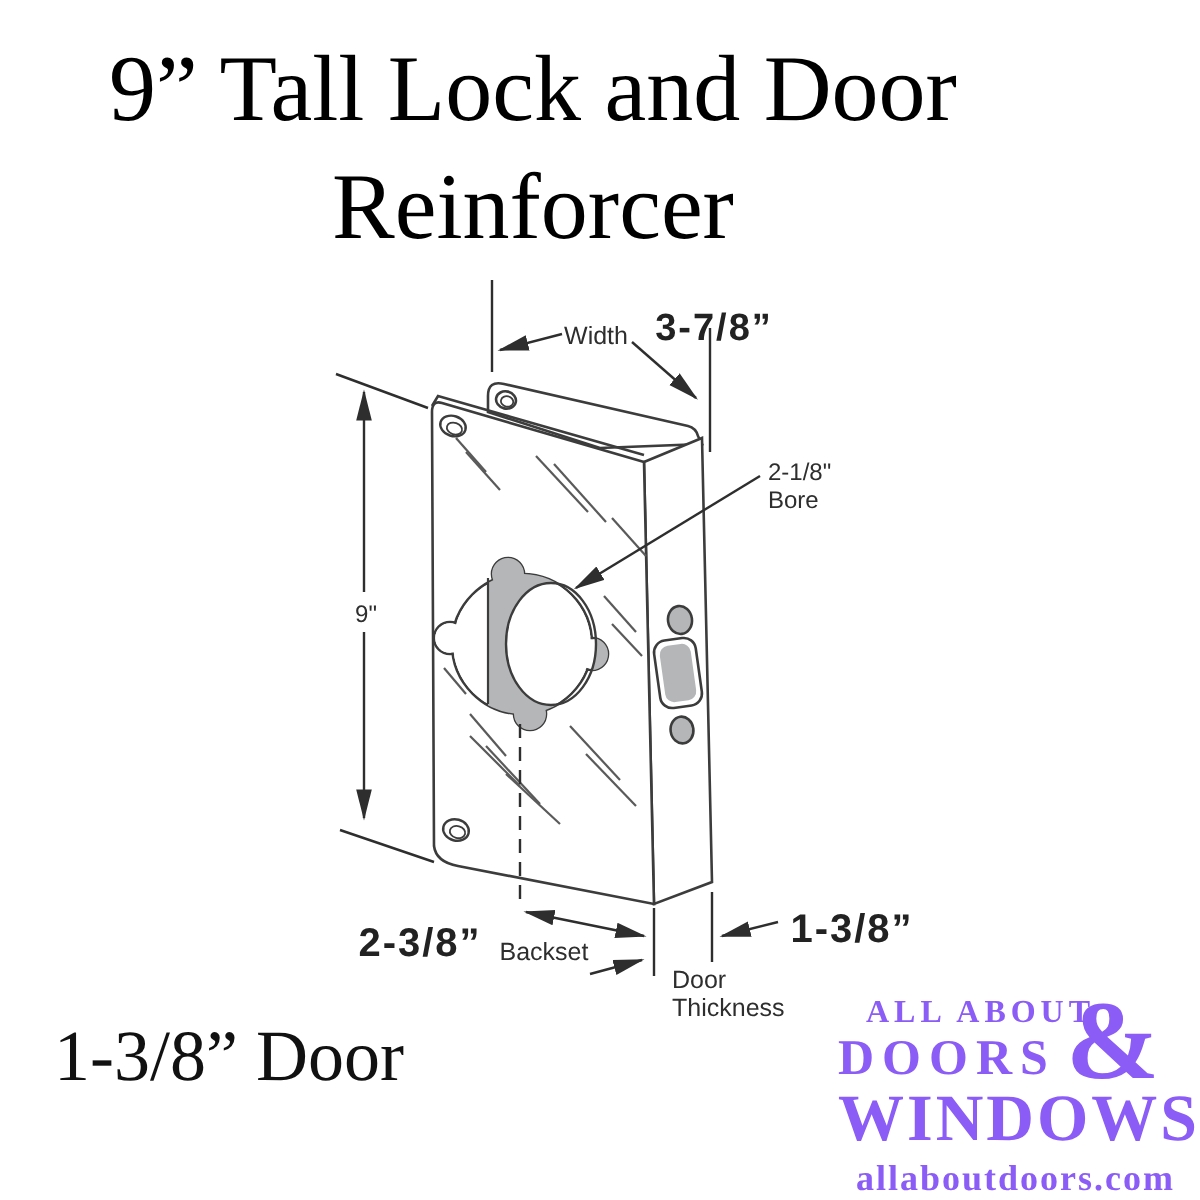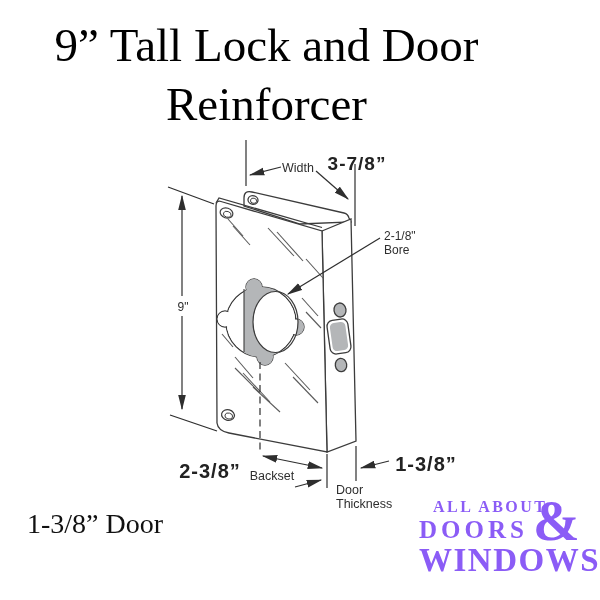--- a/index.html
+++ b/index.html
@@ -1,21 +1,21 @@
 <!DOCTYPE html>
 <html><head>
 <meta charset="utf-8">
 <style>
   html,body{margin:0;padding:0;}
   body{width:600px;height:600px;background:#ffffff;position:relative;overflow:hidden;
        font-family:"Liberation Sans",sans-serif;}
   .title{position:absolute;left:4px;top:16px;width:525px;text-align:center;
          font-family:"Liberation Serif",serif;font-size:47px;line-height:1.26;color:#000;}
   .specs{position:absolute;left:27px;top:508px;
-         font-family:"Liberation Serif",serif;font-size:28px;line-height:1.16;color:#111;}
+         font-family:"Liberation Serif",serif;font-size:36px;line-height:1.16;color:#111;}
   .logo{position:absolute;left:419px;top:499px;width:174px;color:#8b5cf6;
         font-family:"Liberation Serif",serif;font-weight:bold;line-height:1;}
   .logo .l1{font-size:16px;letter-spacing:2.5px;margin-left:14px;}
   .logo .l2{font-size:25px;letter-spacing:4px;margin-top:2px;}
   .logo .amp{position:absolute;left:114px;top:-6px;font-size:56px;}
   .logo .l3{font-size:33px;letter-spacing:1.5px;margin-top:2px;}
   .logo .l4{font-size:18px;letter-spacing:1px;margin-top:3px;margin-left:9px;}
   svg{position:absolute;left:0;top:0;}
   text{font-family:"Liberation Sans",sans-serif;fill:#2e2e2e;}
   .dimbold{font-size:20px;font-weight:bold;letter-spacing:1px;fill:#222;}
@@ -151,13 +151,14 @@
 
 <div class="specs">
   <div>1-3/8” Door</div>
 </div>
 
 <div class="logo">
   <div class="l1">ALL ABOUT</div>
   <div class="l2">DOORS</div>
   <div class="amp">&amp;</div>
   <div class="l3">WINDOWS</div>
+  <div class="l4">allaboutdoors.com</div>
 </div>
 
 </body></html>

